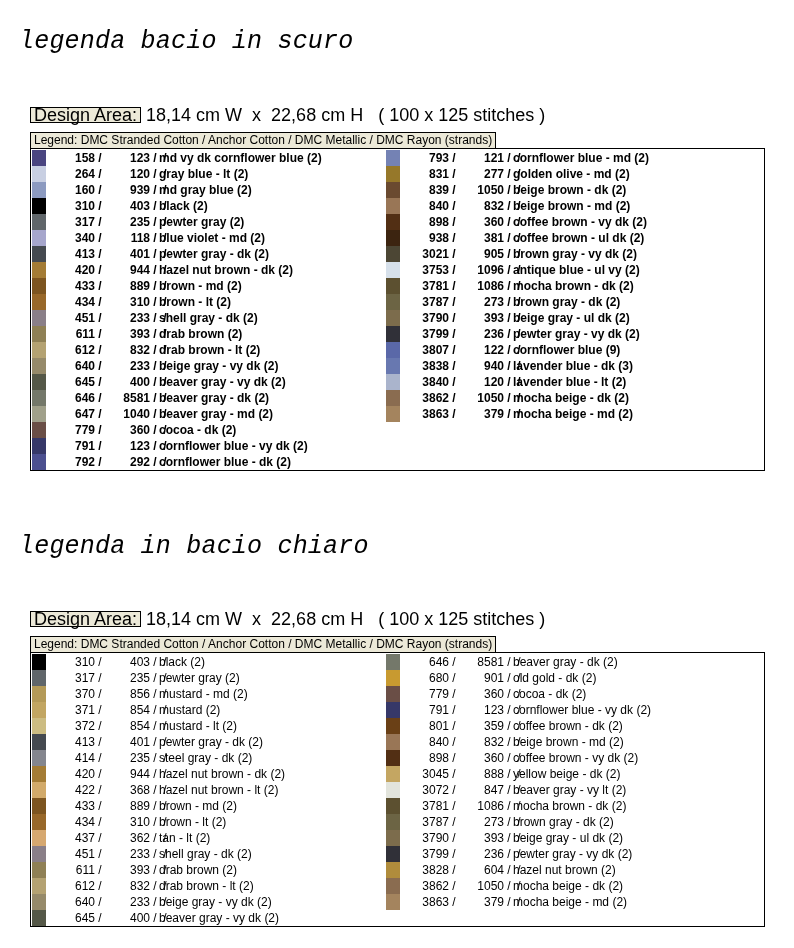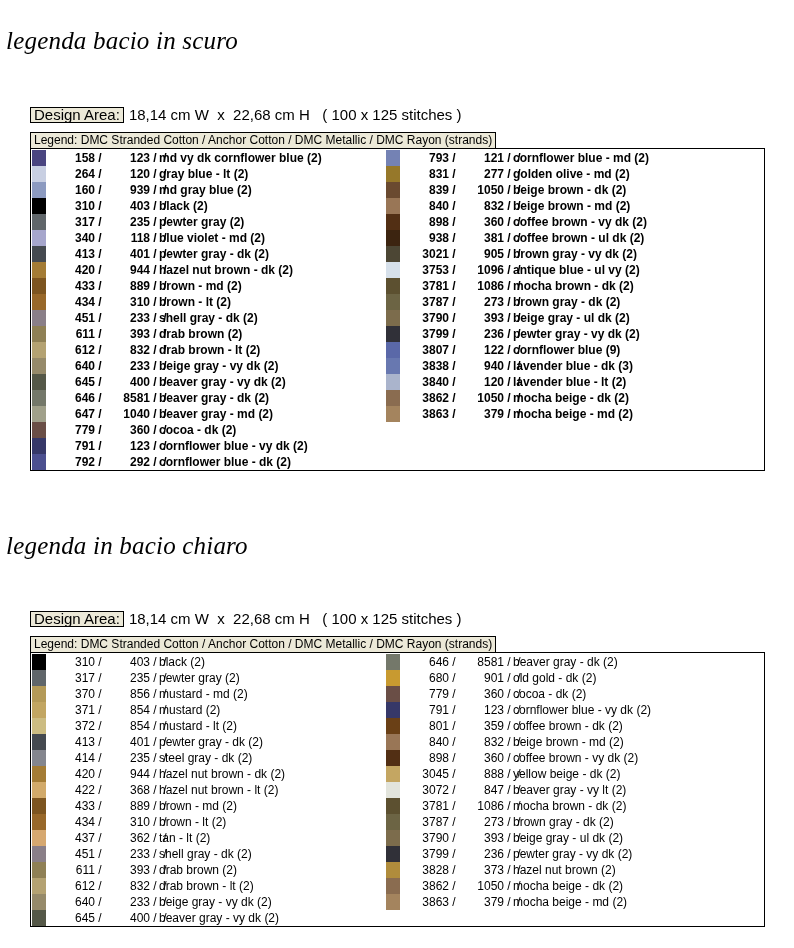--- a/index.html
+++ b/index.html
@@ -1,20 +1,20 @@
 <!DOCTYPE html>
 <html><head>
 <meta charset="utf-8">
 <style>
   html, body { margin:0; padding:0; background:#ffffff; }
   body { width:794px; height:948px; position:relative; overflow:hidden;
          font-family:"Liberation Sans", sans-serif; color:#000; }
-  .title { position:absolute; left:6px; font-family:Liberation Serif, serif;
+  .title { position:absolute; left:19px; font-family:Liberation Mono, monospace;
            font-style:italic; font-size:25px; letter-spacing:0.2px; }
-  .design-row { position:absolute; left:30px; font-size:15px; height:16px; line-height:14px; }
+  .design-row { position:absolute; left:30px; font-size:18px; height:16px; line-height:14px; }
   .design-label { display:inline-block; background:#ece9d8; border:1px solid #000;
                   padding:0 3px; margin-right:5px; height:14px; line-height:14px; }
   .legend-head { position:absolute; left:30px; background:#ece9d8; border:1px solid #000;
                  border-bottom:none; font-size:12px; height:15px; line-height:15px;
                  padding:0 3px; white-space:nowrap; }
   .legend-box { position:absolute; left:30px; width:733px; border:1px solid #000;
                 border-top:1px solid #000; background:#fff; }
   .col { position:absolute; top:0; }
   .row { position:relative; height:16px; font-size:12px; line-height:16px; white-space:nowrap; }
   .sw { position:absolute; left:0; top:0; width:14px; height:16px; }
@@ -381,21 +381,21 @@
           <span class="code-wrap"><span class="c1">3790</span><span class="sl">&nbsp;/</span><span class="c2">393</span><span>&nbsp;/&nbsp;&nbsp;/</span></span>
           <span class="name">beige gray - ul dk (2)</span>
         </div>
         <div class="row">
           <span class="sw" style="background: rgb(48, 48, 56);"></span>
           <span class="code-wrap"><span class="c1">3799</span><span class="sl">&nbsp;/</span><span class="c2">236</span><span>&nbsp;/&nbsp;&nbsp;/</span></span>
           <span class="name">pewter gray - vy dk (2)</span>
         </div>
         <div class="row">
           <span class="sw" style="background: rgb(176, 140, 60);"></span>
-          <span class="code-wrap"><span class="c1">3828</span><span class="sl">&nbsp;/</span><span class="c2">373</span><span>&nbsp;/&nbsp;&nbsp;/</span></span>
+          <span class="code-wrap"><span class="c1">3828</span><span class="sl">&nbsp;/</span><span class="c2">604</span><span>&nbsp;/&nbsp;&nbsp;/</span></span>
           <span class="name">hazel nut brown (2)</span>
         </div>
         <div class="row">
           <span class="sw" style="background: rgb(138, 108, 80);"></span>
           <span class="code-wrap"><span class="c1">3862</span><span class="sl">&nbsp;/</span><span class="c2">1050</span><span>&nbsp;/&nbsp;&nbsp;/</span></span>
           <span class="name">mocha beige - dk (2)</span>
         </div>
         <div class="row">
           <span class="sw" style="background: rgb(164, 132, 94);"></span>
           <span class="code-wrap"><span class="c1">3863</span><span class="sl">&nbsp;/</span><span class="c2">379</span><span>&nbsp;/&nbsp;&nbsp;/</span></span>

